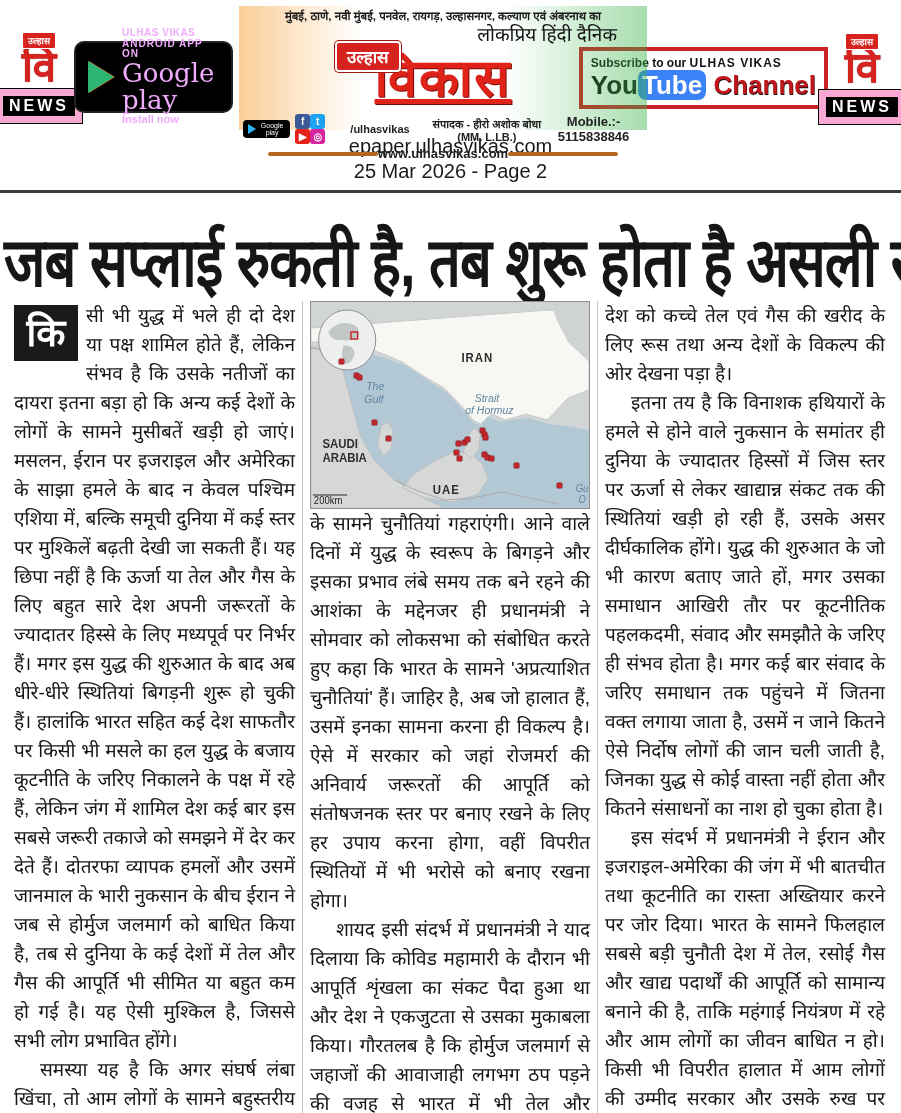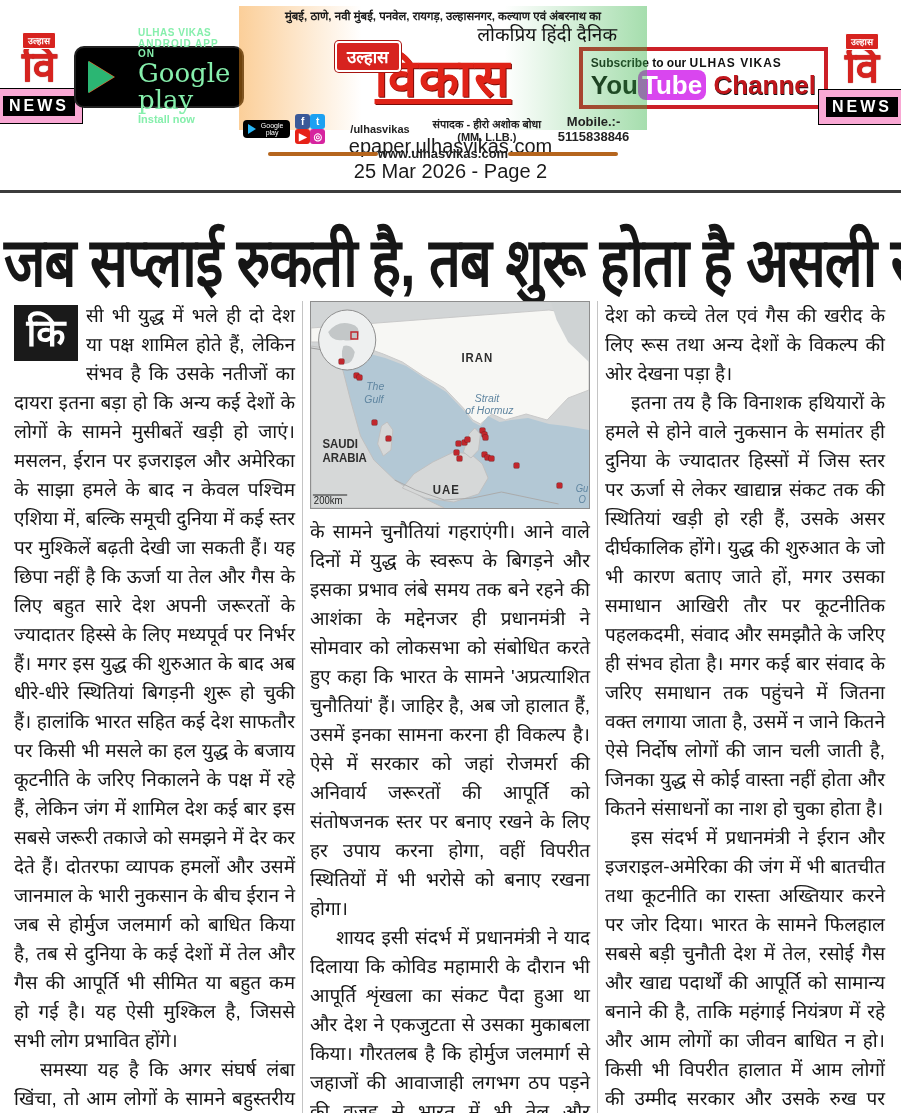--- a/index.html
+++ b/index.html
@@ -9,21 +9,21 @@
   
   .header { display:flex; align-items:stretch; height:132px; padding:6px 8px 2px; gap:6px; }
   .hdr-left { width:225px; display:flex; align-items:center; gap:4px; padding-top:18px; }
   .hdr-right { width:240px; display:flex; align-items:center; gap:4px; padding-top:20px; justify-content:flex-end; }
 
   .uv-logo { display:flex; flex-direction:column; align-items:center; width:62px; flex:0 0 auto; }
   .uv-logo .tab { background:#d7231f; color:#fff; font-size:9px; font-weight:bold; padding:1px 5px; border-radius:2px; border:1px solid #fff; margin-bottom:-4px; z-index:2; }
   .uv-logo .letter { color:#d7231f; font-size:42px; font-weight:900; line-height:44px; text-shadow:0 0 1px #8a0d0b; }
   .uv-logo .news { background:#000; color:#fff; font-size:16px; font-weight:bold; letter-spacing:3px; padding:1px 6px; border:7px solid #f9a8d4; outline:1px solid #000; }
 
-  .gp-badge { background:#000; border-radius:10px; color:#86efac; display:flex; align-items:center; gap:24px; padding:8px 12px; height:62px; flex:1; border:2px solid #222; }
+  .gp-badge { background:#000; border-radius:10px; color:#f0abfc; display:flex; align-items:center; gap:8px; padding:8px 12px; height:72px; flex:1; border:2px solid #222; }
   .gp-badge .tri { width:0; height:0; border-top:16px solid transparent; border-bottom:16px solid transparent; border-left:26px solid #2bb673; filter:drop-shadow(1px 0 0 #f15a24); }
   .gp-txt { display:flex; flex-direction:column; line-height:1.05; }
   .gp-txt .l1 { font-size:10px; font-weight:bold; letter-spacing:.5px; }
   .gp-txt .l2 { font-size:10px; font-weight:bold; letter-spacing:1px; }
   .gp-txt .l3 { font-size:26px; font-weight:500; font-family:"DejaVu Serif", serif; }
   .gp-txt .l4 { font-size:11px; font-weight:bold; }
 
   .masthead { flex:1; position:relative; text-align:center; background:linear-gradient(90deg, rgba(247,148,29,.45), rgba(255,255,255,0) 30%, rgba(255,255,255,0) 65%, rgba(57,181,74,.45)); padding-top:2px; }
   .masthead .tag1 { font-size:11.5px; font-weight:bold; color:#1a1a1a; }
   .masthead .tag2 { font-size:19px; font-weight:normal; color:#111; text-align:right; padding-right:30px; margin-top:-2px; }
@@ -38,42 +38,42 @@
   .mobile { font-size:13px; font-weight:bold; color:#222; }
   .site-line { display:flex; align-items:center; justify-content:center; gap:0; margin-top:2px; }
   .site-line .bar { height:4px; width:110px; background:#b5651d; border-radius:2px; }
   .site-line .url { font-size:13px; font-weight:bold; color:#222; }
 
   .yt-box { border:3px solid #cc2027; background:#fff; padding:5px 8px; box-shadow:0 0 0 1px #cc2027; }
   .yt-l1 { font-size:12px; font-weight:bold; color:#111; white-space:nowrap; }
   .yt-l1 .uv { letter-spacing:1px; }
   .yt-l2 { font-size:26px; font-weight:900; line-height:30px; white-space:nowrap; }
   .yt-l2 .you { color:#111; }
-  .yt-l2 .tube { background:#d946ef; color:#fff; border-radius:8px; padding:0 4px; }
+  .yt-l2 .tube { background:#3b82f6; color:#fff; border-radius:8px; padding:0 4px; }
   .yt-l2 .channel { color:#c1161c; text-shadow:.5px .5px 0 #111; }
 
   
   .subheader { text-align:center; font-size:20px; color:#1a1a1a; line-height:1.25; padding:2px 0 6px; }
   .rule { border-top:3px solid #3c3c3c; margin:0; }
 
   
   .headline-wrap { padding:20px 4px 6px; }
   .headline { font-size:56px; font-weight:900; color:#161616; letter-spacing:-1px; transform:scaleY(1.22); transform-origin:center top; white-space:nowrap; text-align:left; }
 
   
   .body-cols { display:flex; padding:6px 7px 0; }
   .col { width:295px; padding:0 7px; font-size:19px; line-height:29px; text-align:justify; color:#141414; }
   .col + .col { border-left:1px solid #c4c4c4; }
   .col p { margin:0; }
   .col p.indent { text-indent:26px; }
 
   .dropcap { float:left; width:64px; height:56px; background:#1a1a1a; color:#fff; font-size:38px; font-weight:bold; display:flex; align-items:center; justify-content:center; margin:4px 8px 2px 0; }
 
   
-  .map-fig { width:100%; height:208px; border:1px solid #8e8e8e; margin-bottom:8px; position:relative; background:#cfd3d4; overflow:hidden; }
+  .map-fig { width:100%; height:208px; border:1px solid #8e8e8e; margin-bottom:0; position:relative; background:#cfd3d4; overflow:hidden; }
   .map-fig svg { position:absolute; inset:0; }
   .map-dot { position:absolute; width:5px; height:5px; background:#c0272d; border-radius:1px; box-shadow:0 0 0 .5px #7e1a1e; }
 </style>
 </head>
 <body>
 
 <div class="header">
 
   <div class="hdr-left">
     <div class="uv-logo">

